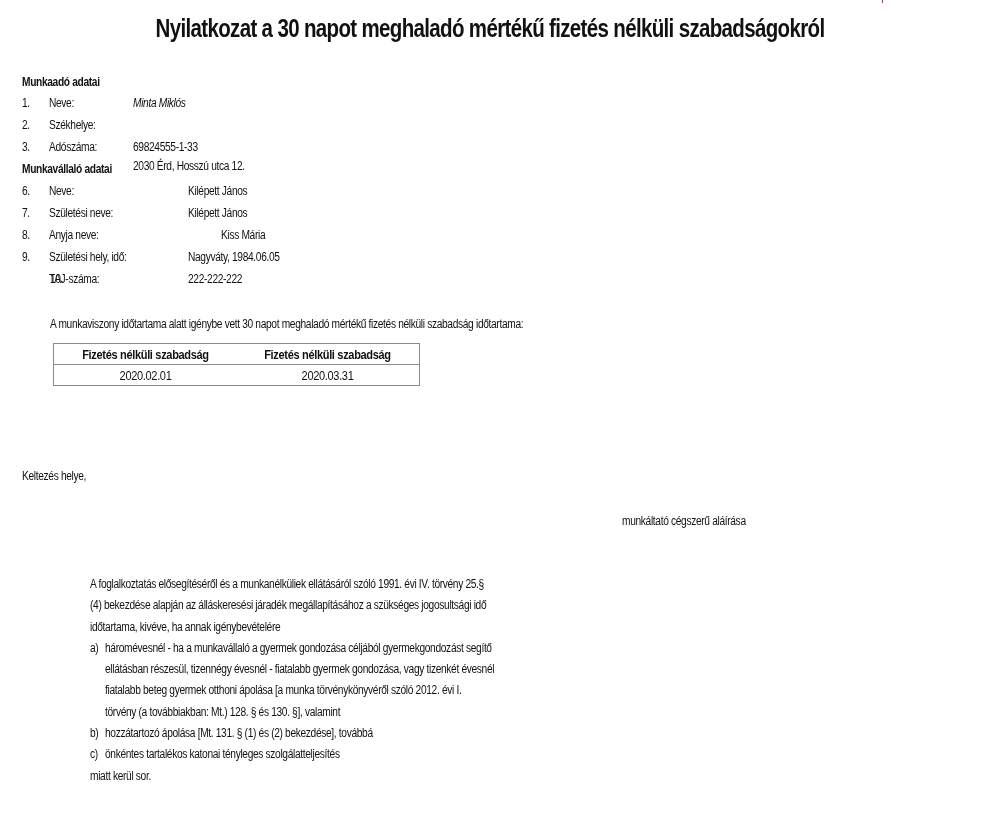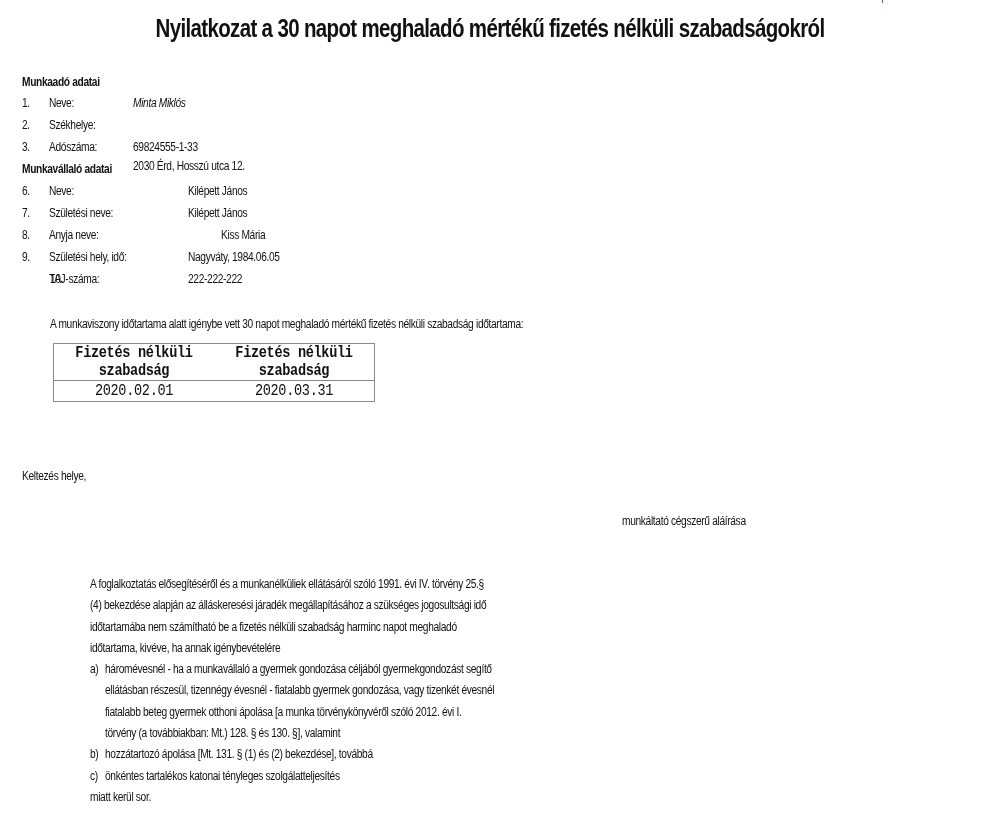--- a/index.html
+++ b/index.html
@@ -14,22 +14,22 @@
     transform: scaleX(0.82); transform-origin: 490px 0;
   }
   .small { font-size: 12px; letter-spacing: -0.4px; }
   .cond { display: inline-block; transform: scaleX(0.85); transform-origin: 0 0; }
   .bold { font-weight: bold; }
   .num { left: 22px; }
   .lbl { left: 49px; }
   .val1 { left: 133px; }
   .val2 { left: 188px; }
   table.period {
-    position: absolute; left: 53px; top: 343px; width: 322px;
-    border-collapse: collapse; font-size: 16px; font-family: Liberation Mono, monospace;
+    position: absolute; left: 53px; top: 343px; width: 367px;
+    border-collapse: collapse; font-size: 13px;
   }
   table.period td {
     border: 1px solid #8a8a8a; text-align: center; height: 20px; padding: 0;
     letter-spacing: -0.4px;
   }
   table.period td.h { font-weight: bold; }
   .para { left: 90px; font-size: 12px; letter-spacing: -0.4px; line-height: 21.3px; }
   .mark { position: absolute; left: 882px; top: 0; width: 1px; height: 3px; background: #c0392b; }
 </style>
 </head>
@@ -100,21 +100,20 @@
 </tbody>
   </table>
 
 <div class="abs small" style="left:22px; top:469px;"><span class="cond">Keltezés helye,</span></div>
 
 <div class="abs small" style="left:622px; top:514px;"><span class="cond">munkáltató cégszerű aláírása</span></div>
 
 <div class="abs para" style="top:574px;">
   <div><span class="cond">A foglalkoztatás elősegítéséről és a munkanélküliek ellátásáról szóló 1991. évi IV. törvény 25.§</span></div>
   <div><span class="cond">(4) bekezdése alapján az álláskeresési járadék megállapításához a szükséges jogosultsági idő</span></div>
-  <div><span class="cond">időtartamába nem számítható be a fizetés nélküli szabadság harminc napot meghaladó</span></div>
   <div><span class="cond">időtartama, kivéve, ha annak igénybevételére</span></div>
   <div style="position:relative;">
     <span class="cond" style="position:absolute; left:0;">a)</span>
     <div style="padding-left:15px;">
       <div><span class="cond">háromévesnél - ha a munkavállaló a gyermek gondozása céljából gyermekgondozást segítő</span></div>
       <div><span class="cond">ellátásban részesül, tizennégy évesnél - fiatalabb gyermek gondozása, vagy tizenkét évesnél</span></div>
       <div><span class="cond">fiatalabb beteg gyermek otthoni ápolása [a munka törvénykönyvéről szóló 2012. évi I.</span></div>
       <div><span class="cond">törvény (a továbbiakban: Mt.) 128. § és 130. §], valamint</span></div>
     </div>
   </div>

